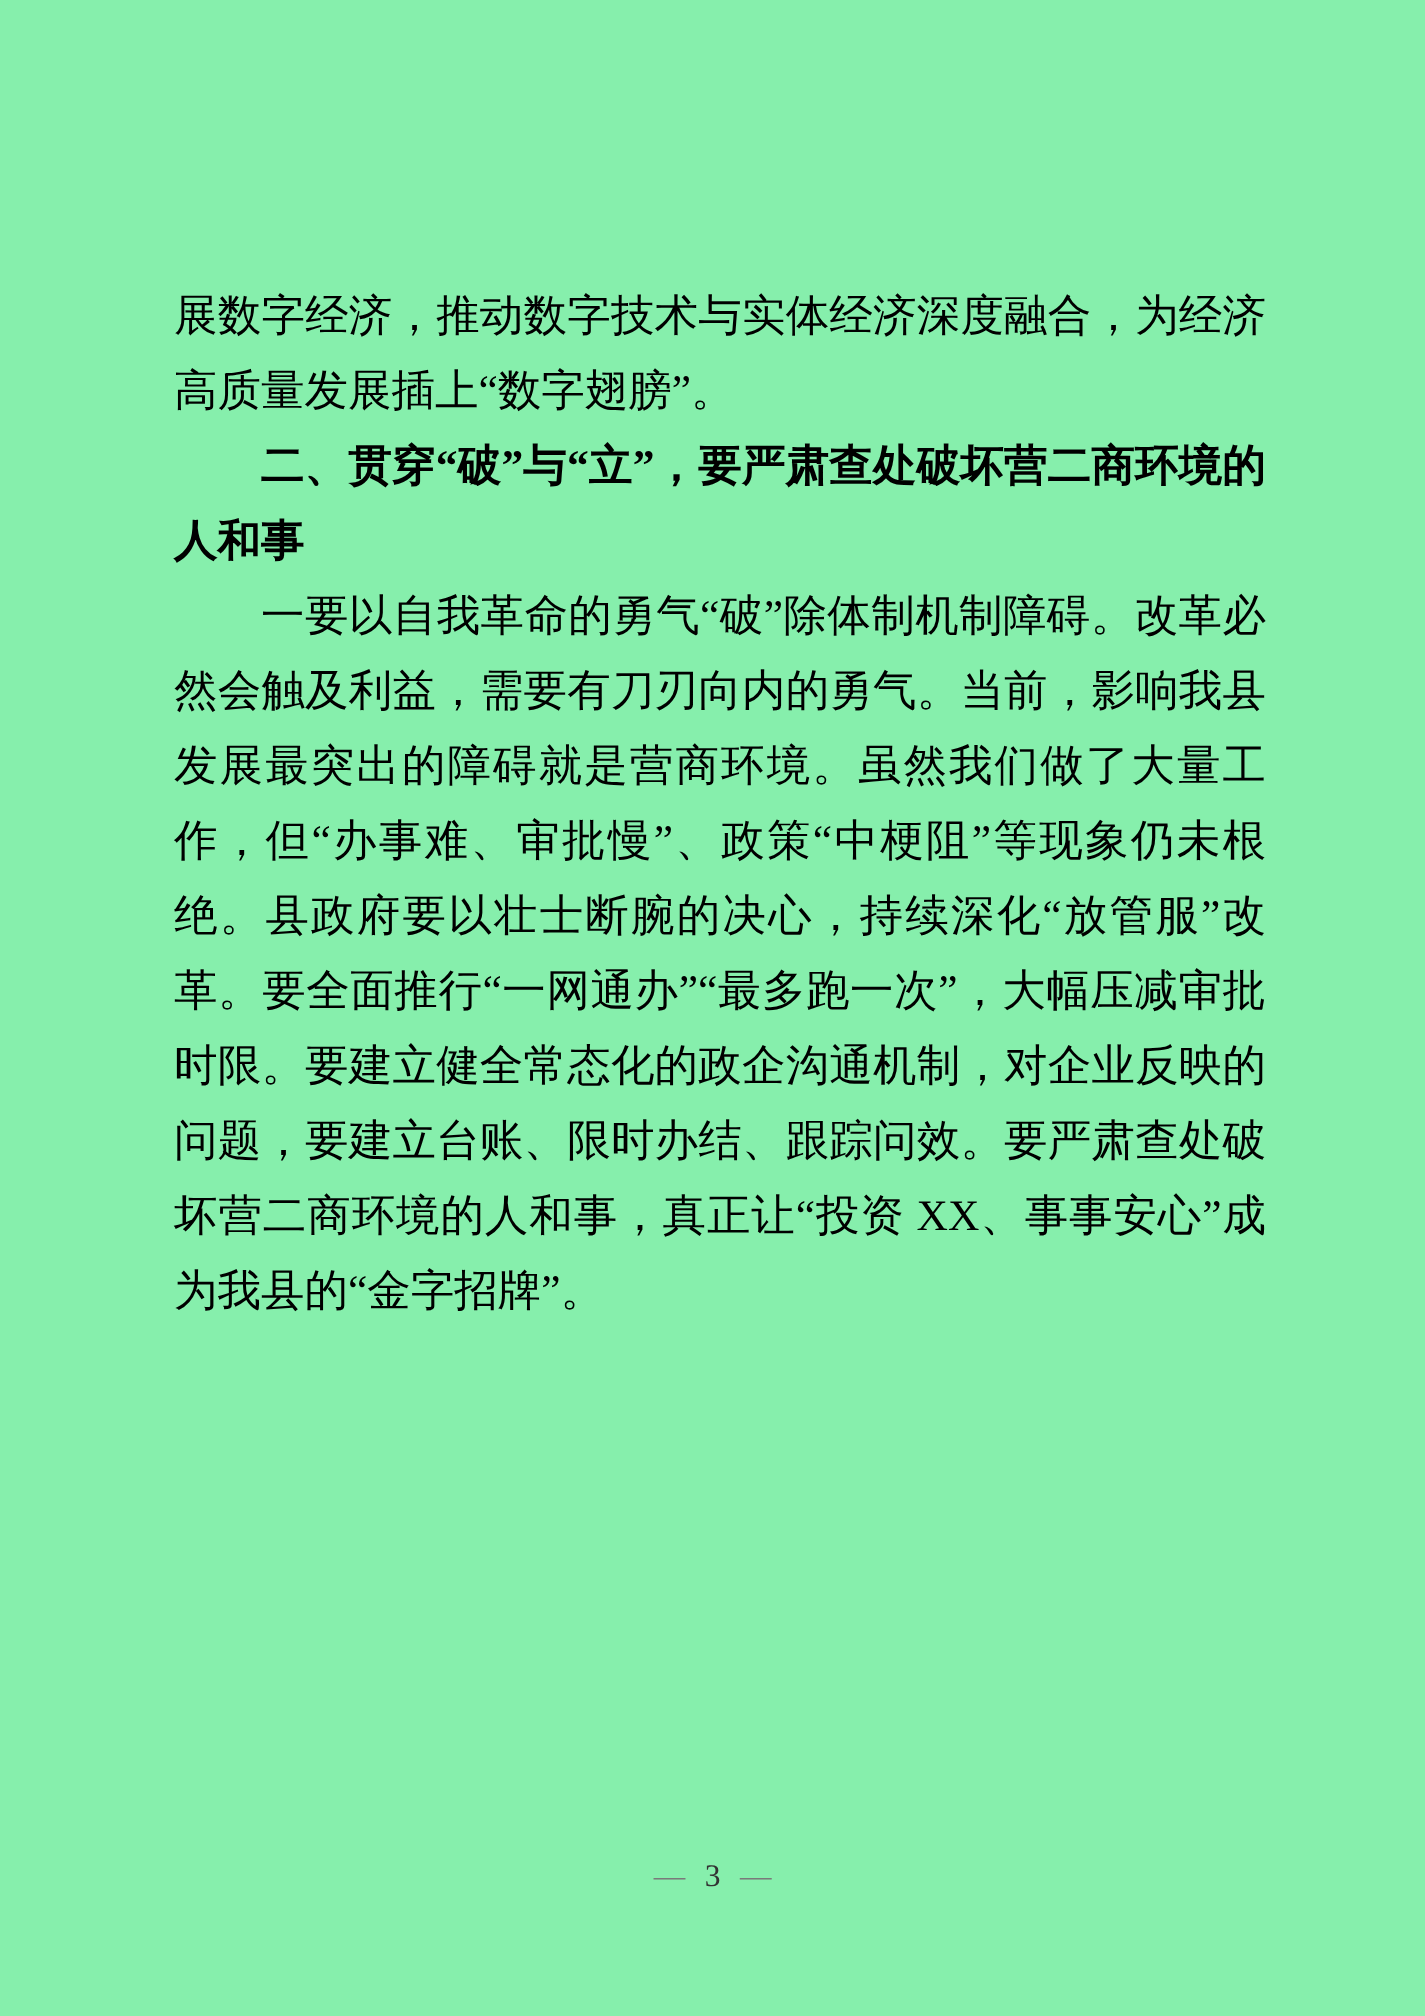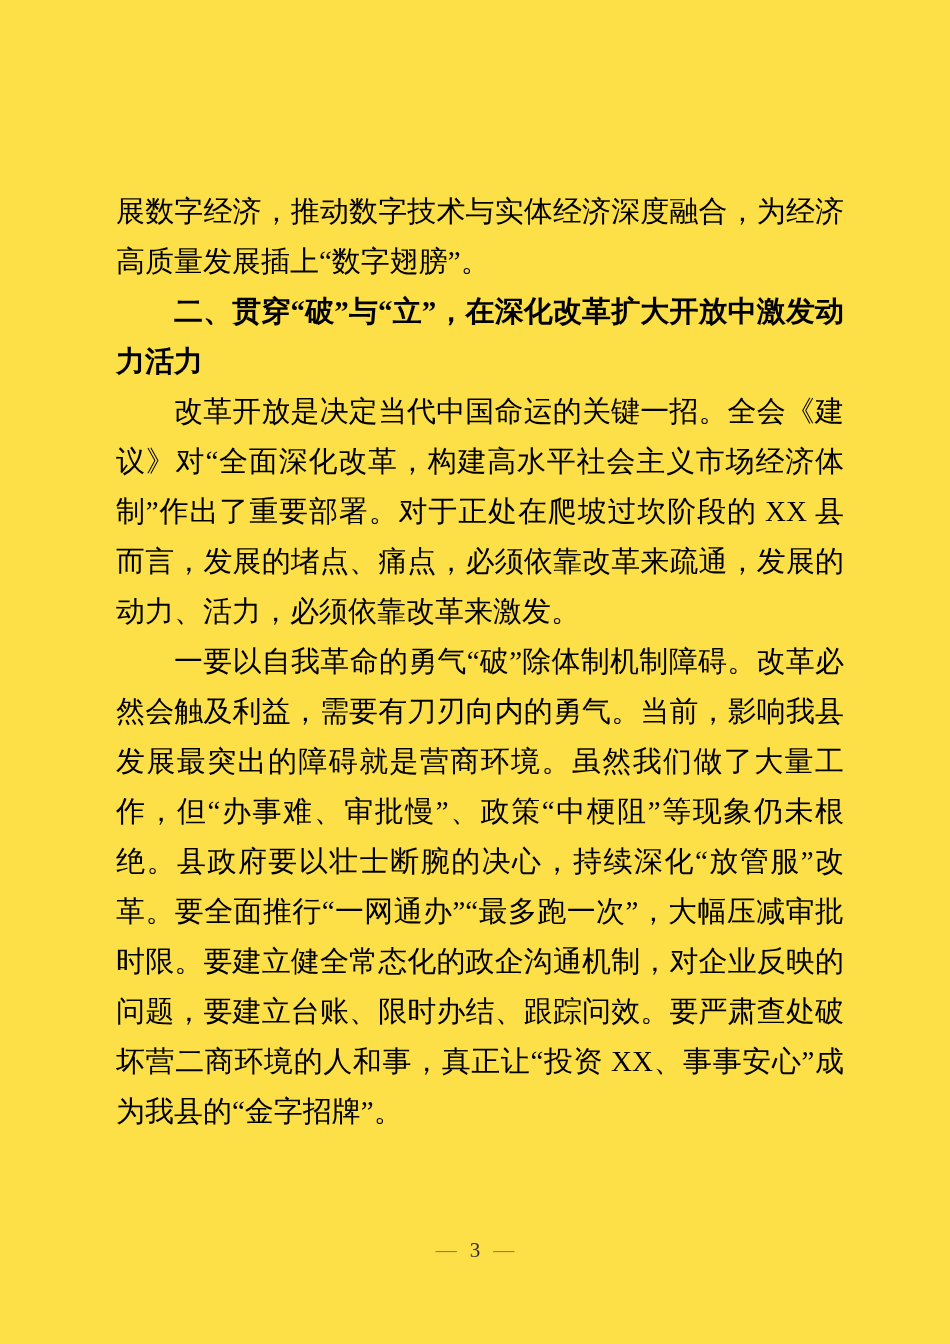--- a/index.html
+++ b/index.html
@@ -4,21 +4,21 @@
 <style>
   html, body {
     margin: 0;
     padding: 0;
     background: #ffffff;
   }
   .page {
     position: relative;
     width: 950px;
     height: 1344px;
-    background: #fde047;
+    background: #86efac;
     color: #000000;
     font-family: "Liberation Serif", serif;
     overflow: hidden;
   }
   .body-text {
     position: absolute;
     top: 186px;
     left: 116px;
     width: 728px;
     font-size: 29px;
@@ -60,23 +60,22 @@
 </style>
 </head>
 <body>
 
 <div class="page">
 
   <main class="body-text">
 
     <p class="para continuation">展数字经济，推动数字技术与实体经济深度融合，为经济高质量发展插上“数字翅膀”。</p>
 
-    <h2 class="heading">二、贯穿“破”与“立”，在深化改革扩大开放中激发动力活力</h2>
+    <h2 class="heading">二、贯穿“破”与“立”，要严肃查处破坏营二商环境的人和事</h2>
 
-    <p class="para indent">改革开放是决定当代中国命运的关键一招。全会《建议》对“全面深化改革，构建高水平社会主义市场经济体制”作出了重要部署。对于正处在爬坡过坎阶段的 XX 县而言，发展的堵点、痛点，必须依靠改革来疏通，发展的动力、活力，必须依靠改革来激发。</p>
 
     <p class="para indent">
       <strong class="lead">一要</strong><span>以自我革命的勇气“破”除体制机制障碍。改革必然会触及利益，需要有刀刃向内的勇气。当前，影响我县发展最突出的障碍就是营商环境。虽然我们做了大量工作，但“办事难、审批慢”、政策“中梗阻”等现象仍未根绝。县政府要以壮士断腕的决心，持续深化“放管服”改革。要全面推行“一网通办”“最多跑一次”，大幅压减审批时限。要建立健全常态化的政企沟通机制，对企业反映的问题，要建立台账、限时办结、跟踪问效。要严肃查处破坏营二商环境的人和事，真正让“投资 XX、事事安心”成为我县的“金字招牌”。</span>
     </p>
 
 
   </main>
 
   <footer class="page-footer">
     <span class="footer-dash">—</span><span class="footer-num">3</span><span class="footer-dash">—</span>

